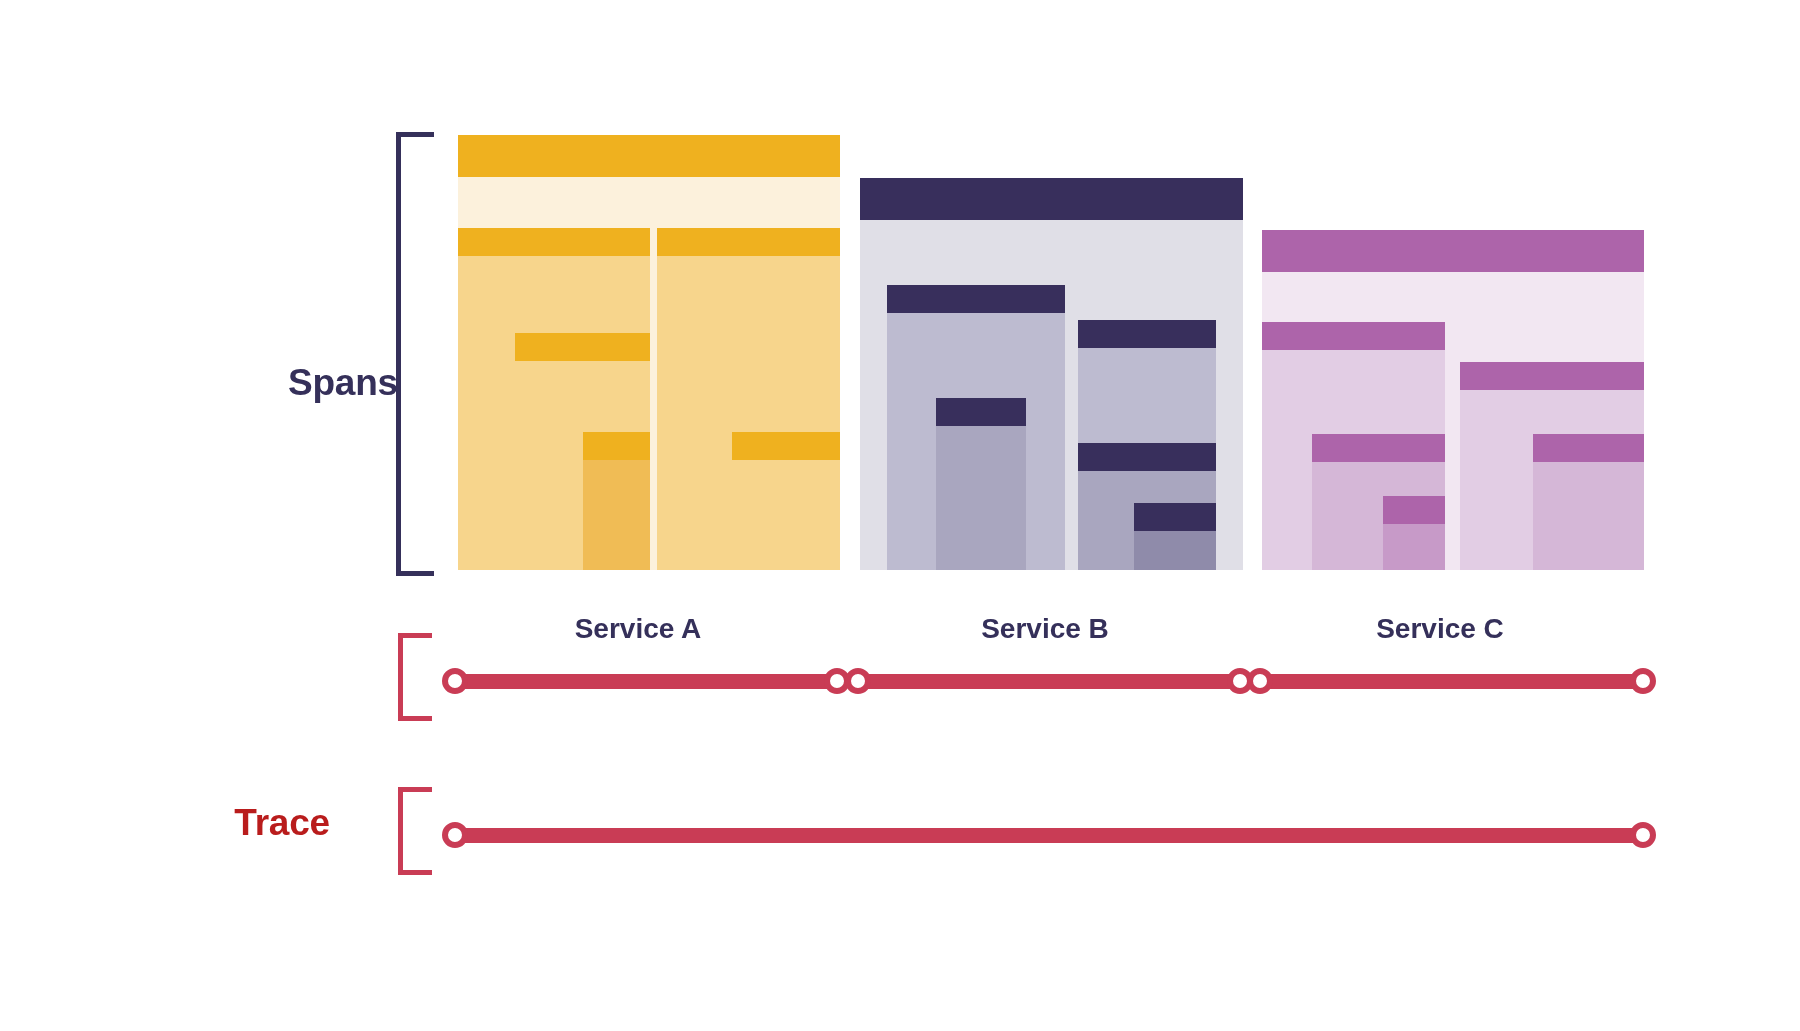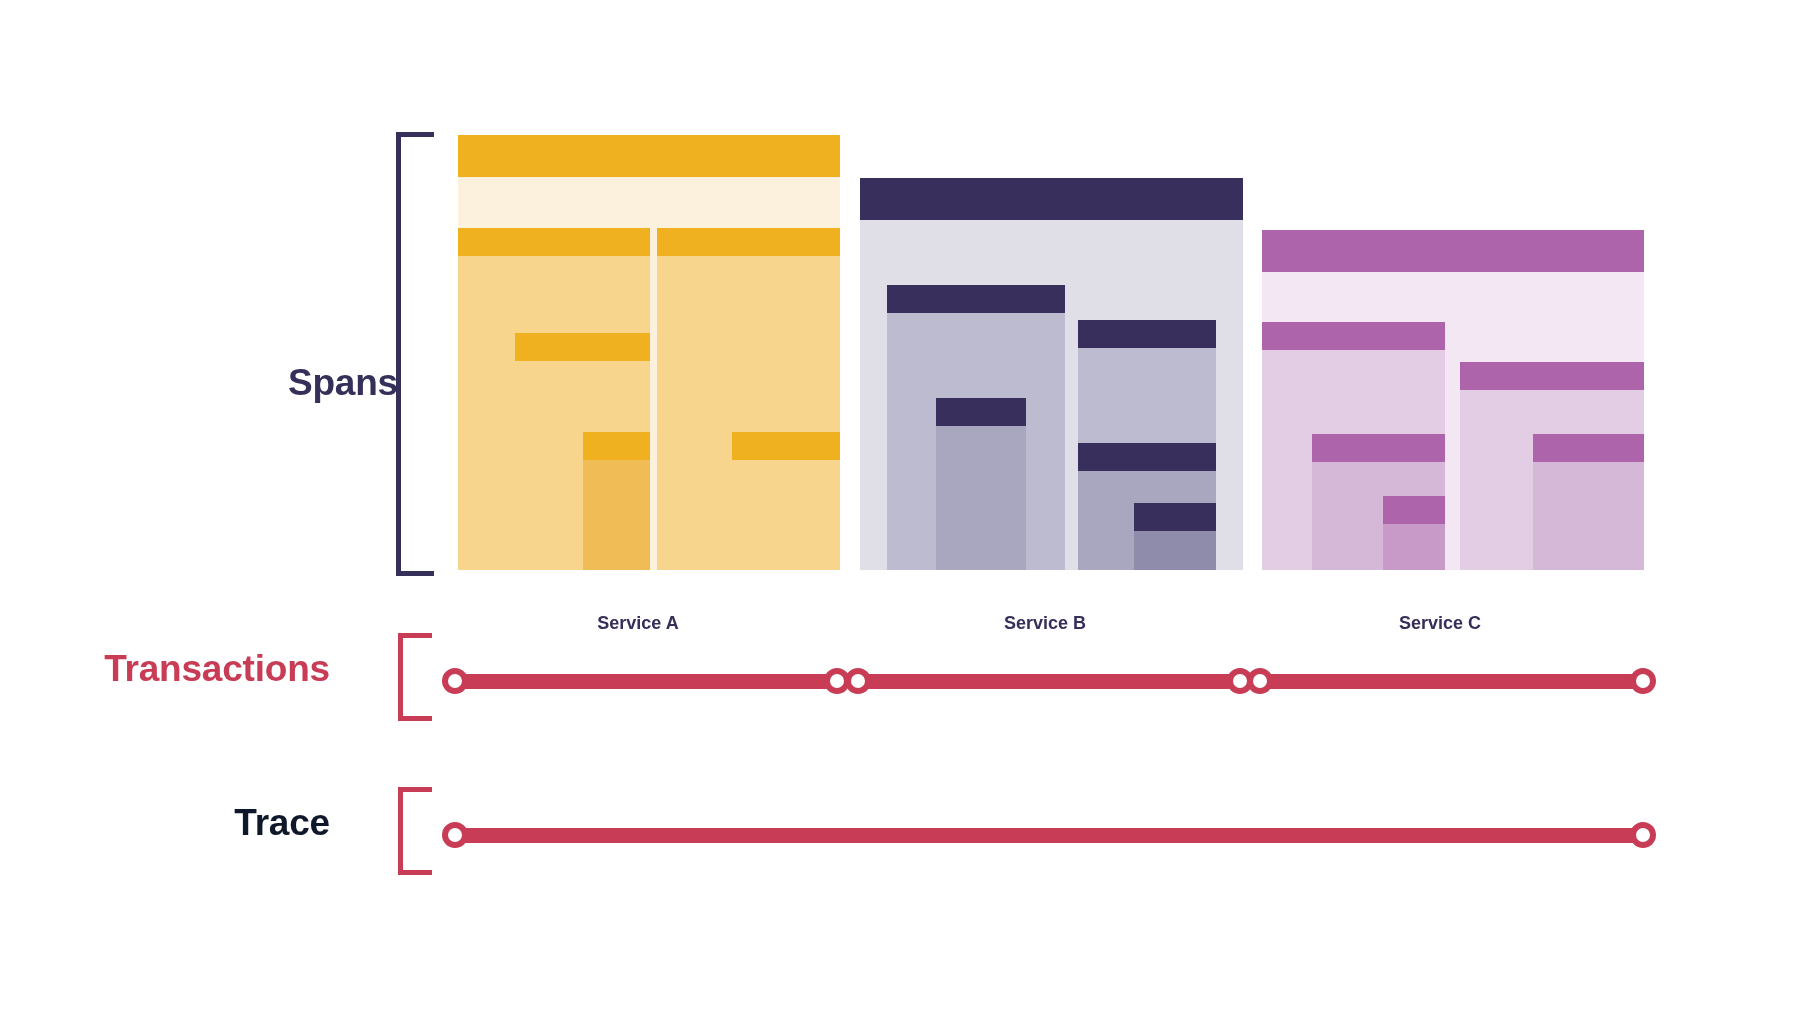--- a/index.html
+++ b/index.html
@@ -35,31 +35,31 @@
     right: 1402px;
     top: 362px;
   }
   #label-transactions {
     color: #c93c55;
     font-size: 37px;
     right: 1470px;
     top: 648px;
   }
   #label-trace {
-    color: #0f172a;
+    color: #b91c1c;
     font-size: 37px;
     right: 1470px;
     top: 802px;
   }
 
   .service-label {
     position: absolute;
     color: #35305a;
     font-weight: bold;
-    font-size: 18px;
+    font-size: 28px;
     white-space: nowrap;
     text-align: right;
     transform: translateX(-50%);
   }
 
   
   .bracket {
     position: absolute;
     box-sizing: border-box;
     border-style: solid;
@@ -160,21 +160,20 @@
       </div>
       <div class="span-box" style="left: 1533px; top: 434px; width: 111px; height: 136px; background: rgb(213, 183, 215); z-index: 24;">
         <div class="span-head" style="height: 28px; background: rgb(173, 100, 170);"></div>
       </div>
       <div class="span-box" style="left: 1383px; top: 496px; width: 62px; height: 74px; background: rgb(199, 154, 200); z-index: 30;">
         <div class="span-head" style="height: 28px; background: rgb(173, 100, 170);"></div>
       </div>
     </div>
     <div class="service-label" style="left: 1440px; top: 613px;">Service C</div>
     <div class="row-label" id="label-spans">Spans</div>
-    <div class="row-label" id="label-transactions">Transactions</div>
     <div class="row-label" id="label-trace">Trace</div>
     <div class="bracket" style="left: 396px; top: 132px; width: 38px; height: 444px;"></div>
     <div class="bracket red" style="left: 398px; top: 633px; width: 34px; height: 88px;"></div>
     <div class="bracket red" style="left: 398px; top: 787px; width: 34px; height: 88px;"></div>
     <div class="tline" style="left: 455px; top: 674px; width: 382px;"></div>
     <div class="tnode" style="left: 442px; top: 668px;"></div>
     <div class="tnode" style="left: 824px; top: 668px;"></div>
     <div class="tline" style="left: 858px; top: 674px; width: 382px;"></div>
     <div class="tnode" style="left: 845px; top: 668px;"></div>
     <div class="tnode" style="left: 1227px; top: 668px;"></div>

